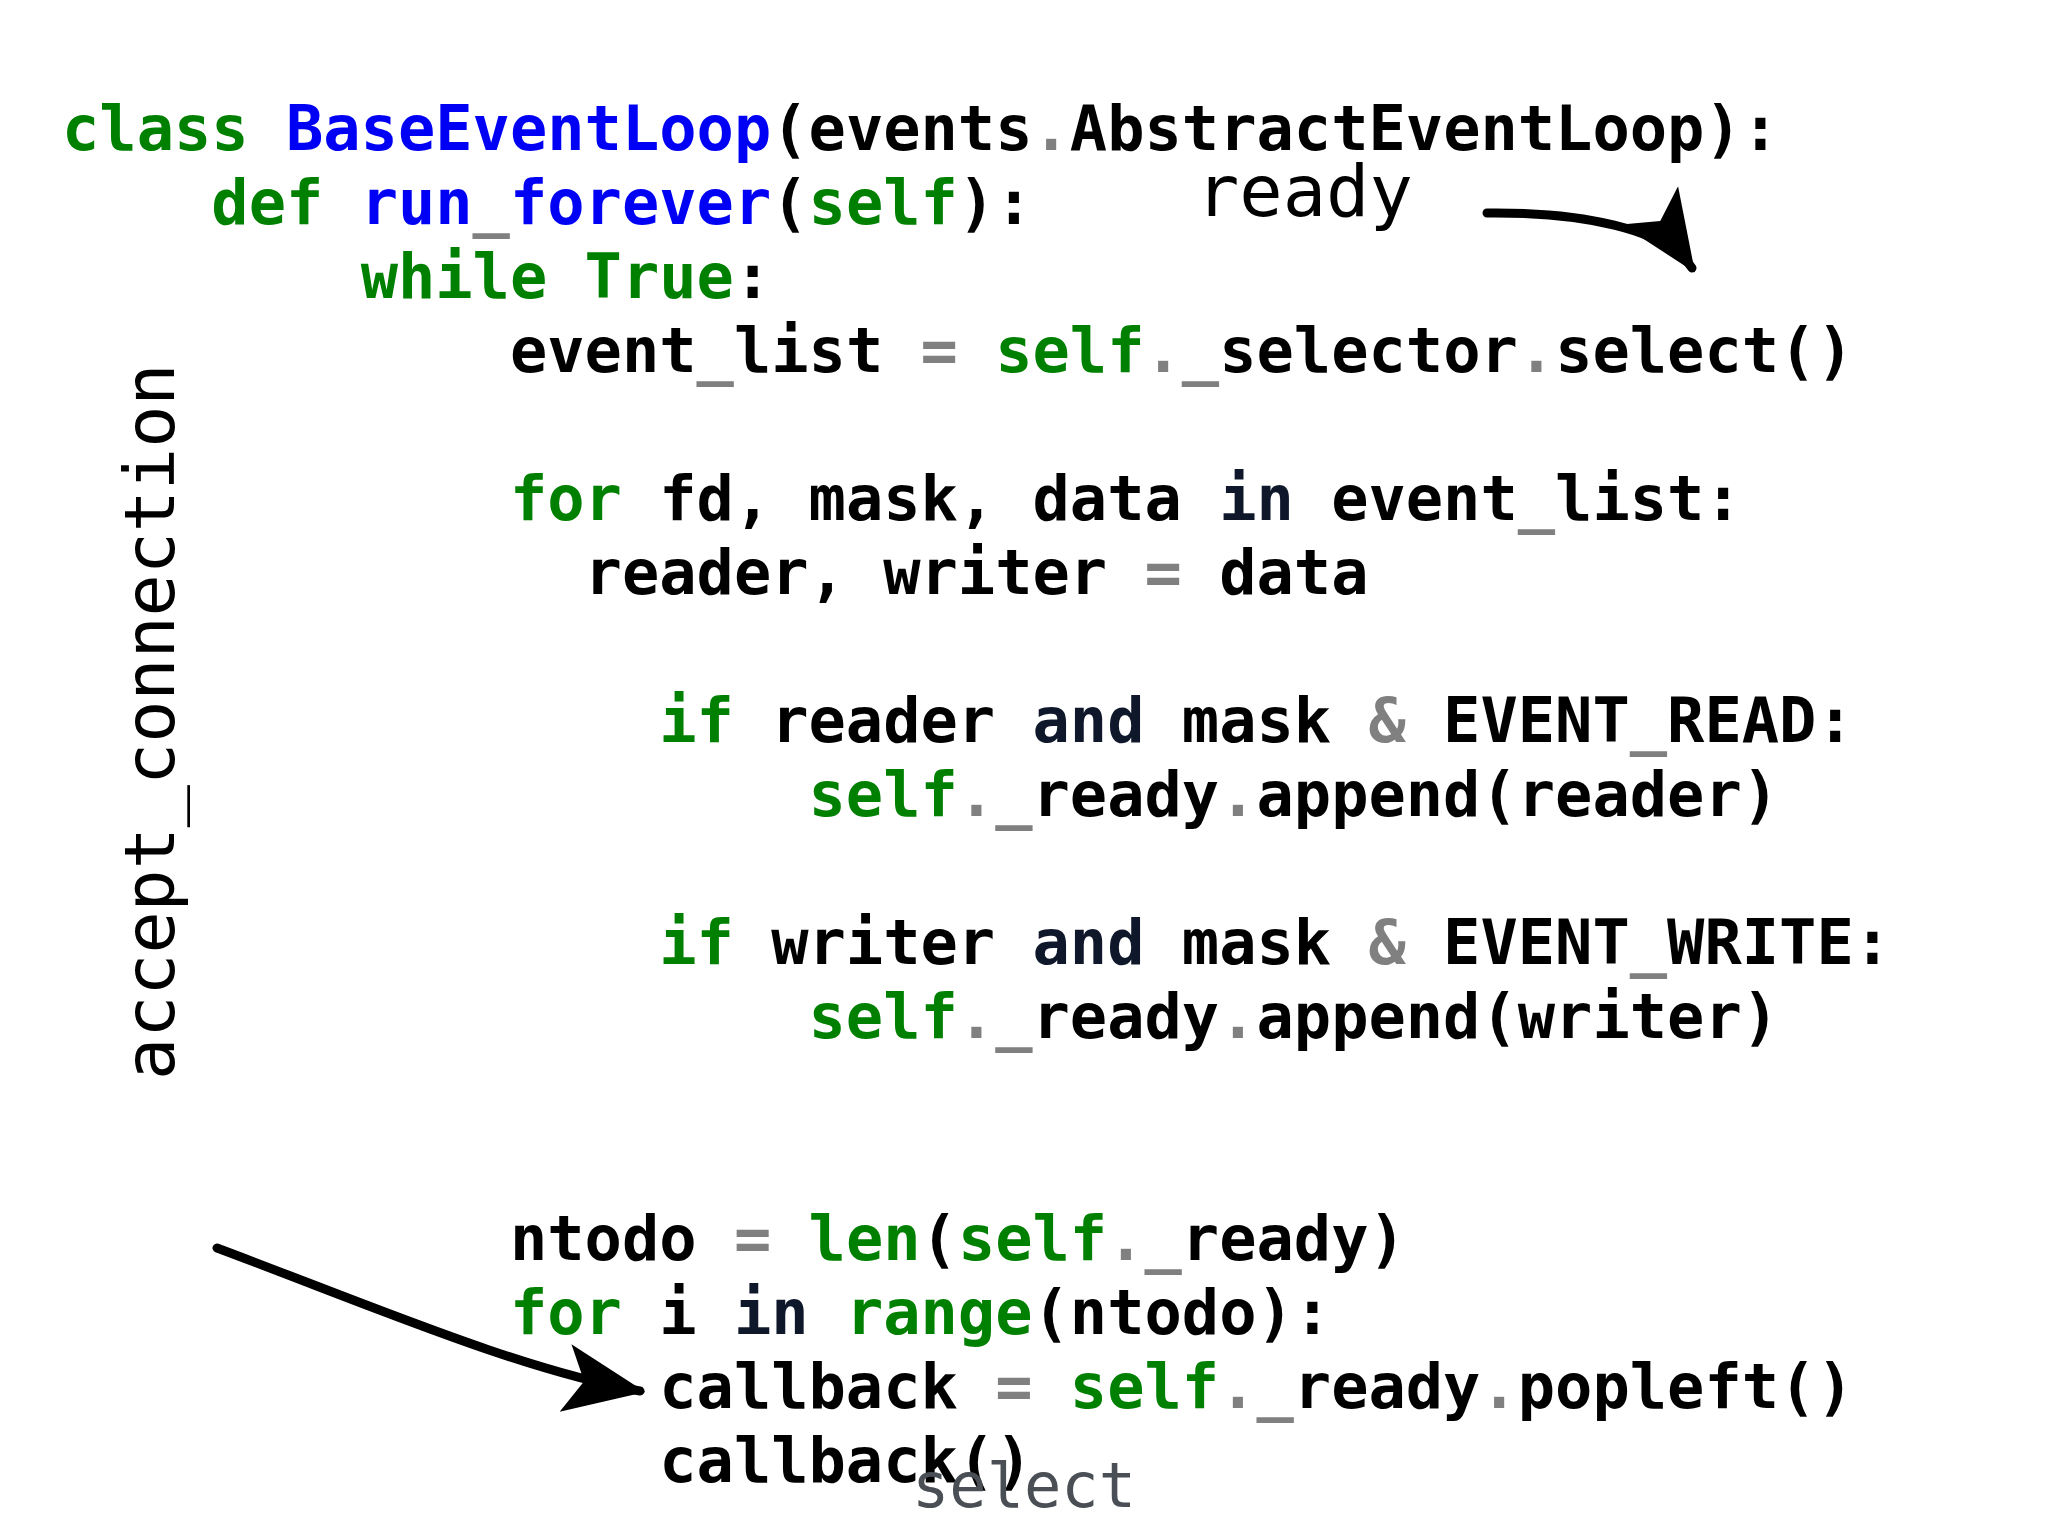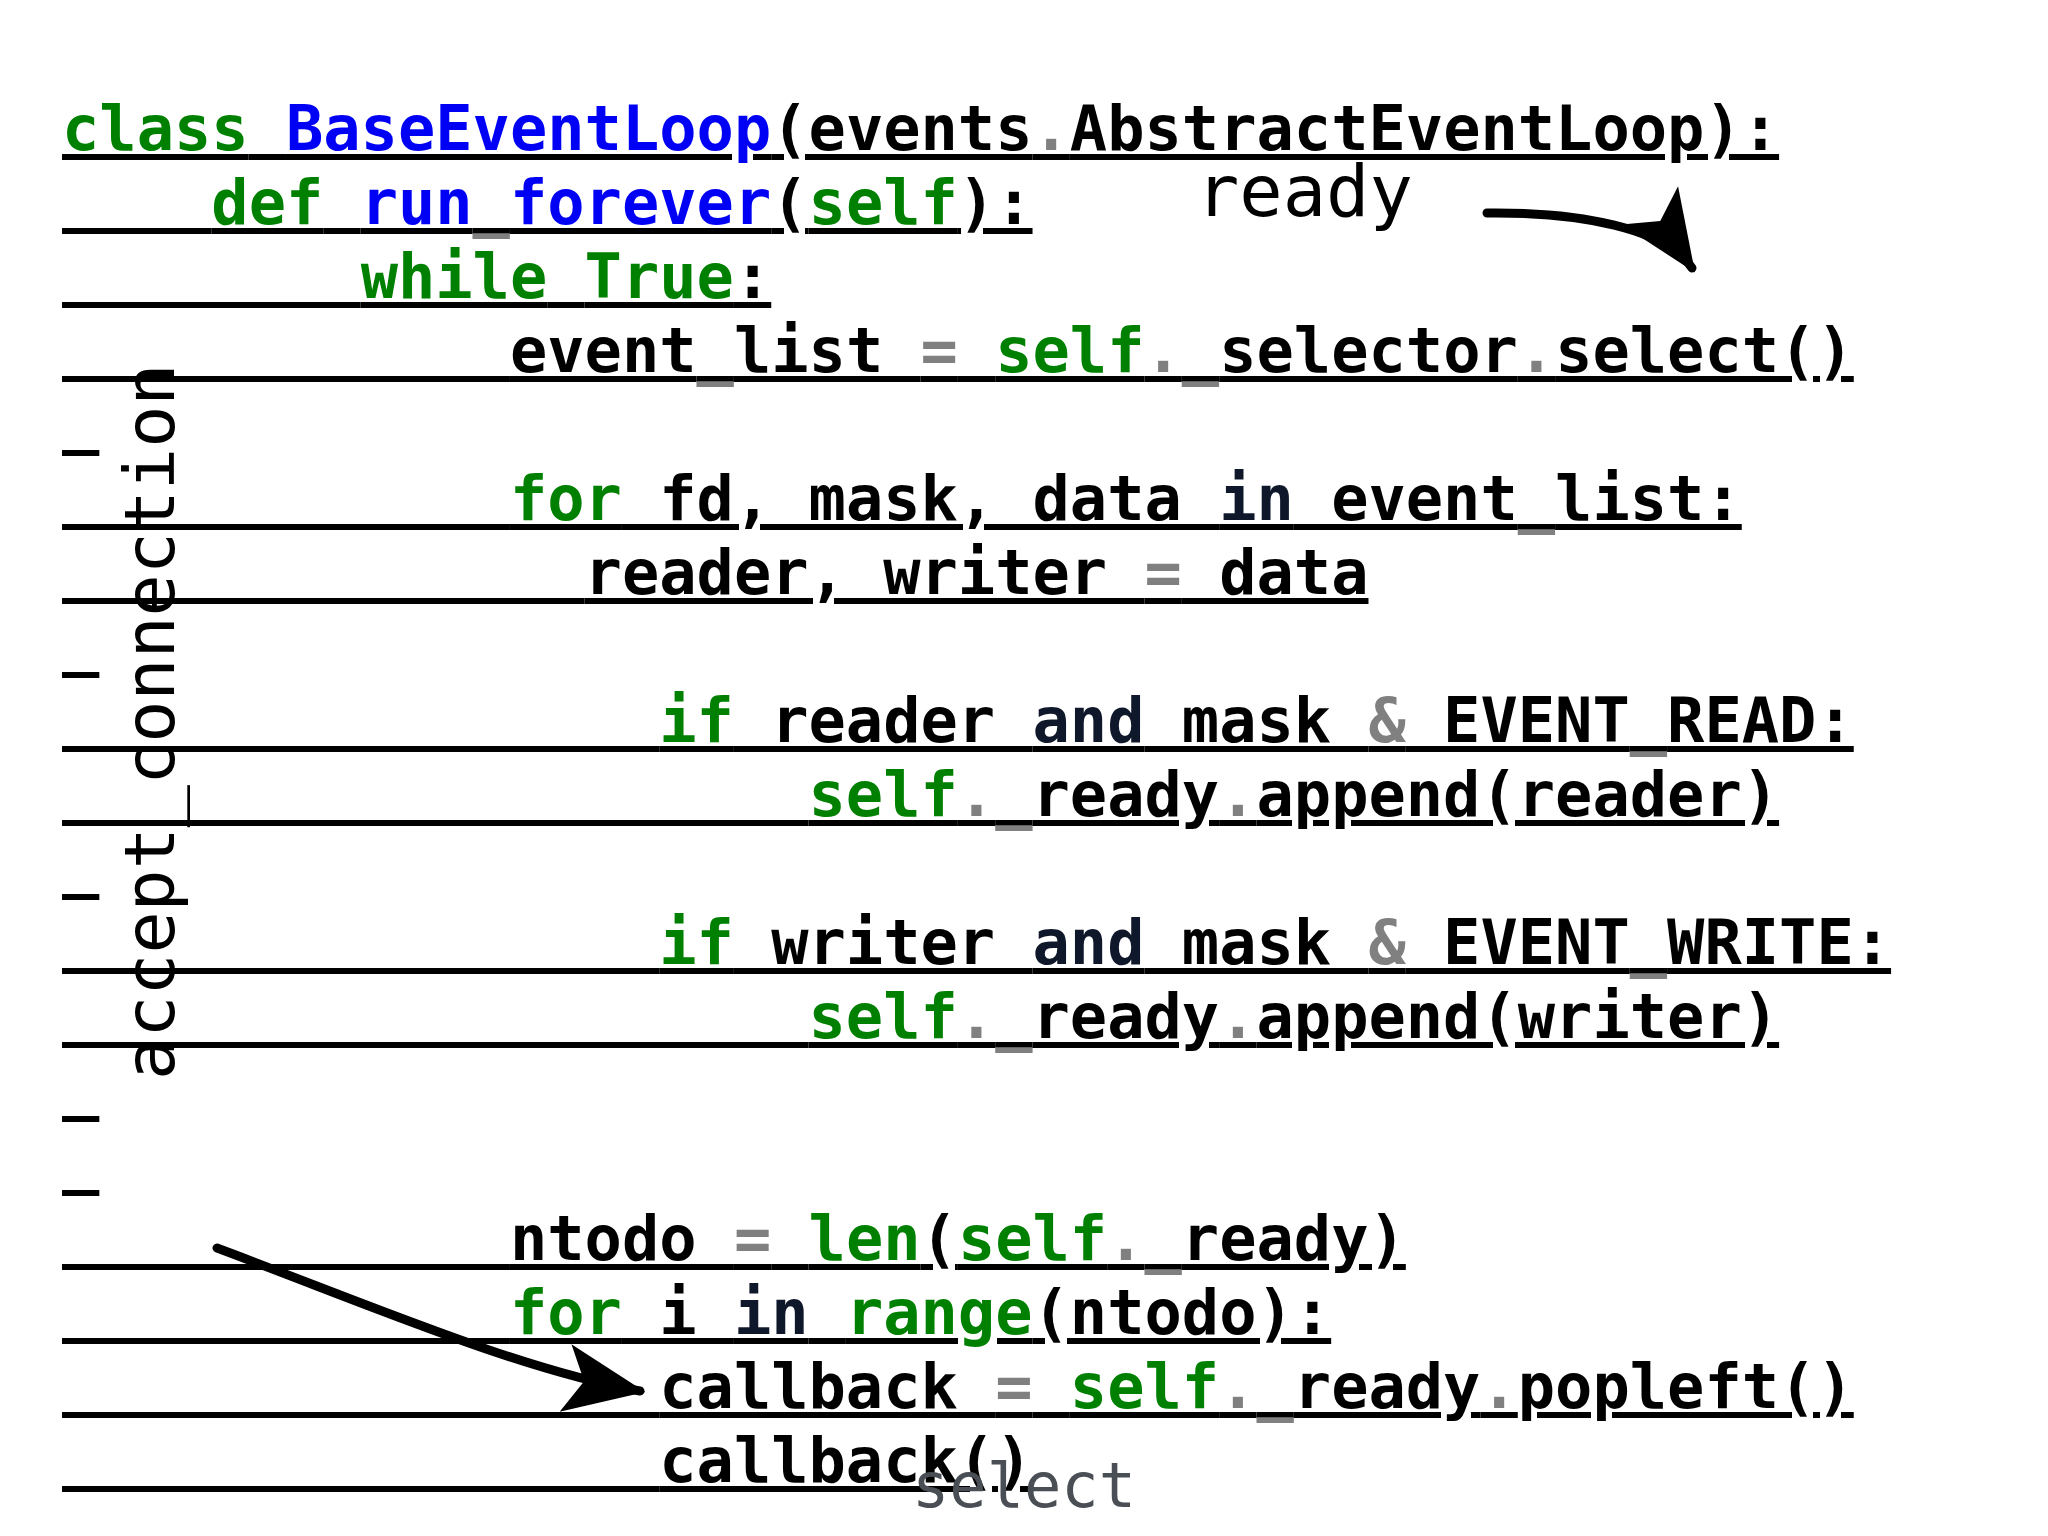--- a/index.html
+++ b/index.html
@@ -22,21 +22,21 @@
     left: 62px;
     top: 30px;
     font-family: "DejaVu Sans Mono", "Liberation Mono", monospace;
     font-weight: 700;
     font-size: 62px;
     line-height: 74px;
     letter-spacing: 0px;
     white-space: pre;
     color: #000000;
   }
-  #code .line { display: block; height: 74px; white-space: pre; text-decoration: underline; }
+  #code .line { display: block; height: 74px; white-space: pre; }
   #code .line.blank { height: 74px; }
 
   .tok-kw   { color: #008000; }   
   .tok-name { color: #0000f5; }   
   .tok-op   { color: #808080; }   
   .tok-and  { color: #0f172a; }   
   .tok-txt  { color: #000000; }
 
   
   .anno {

